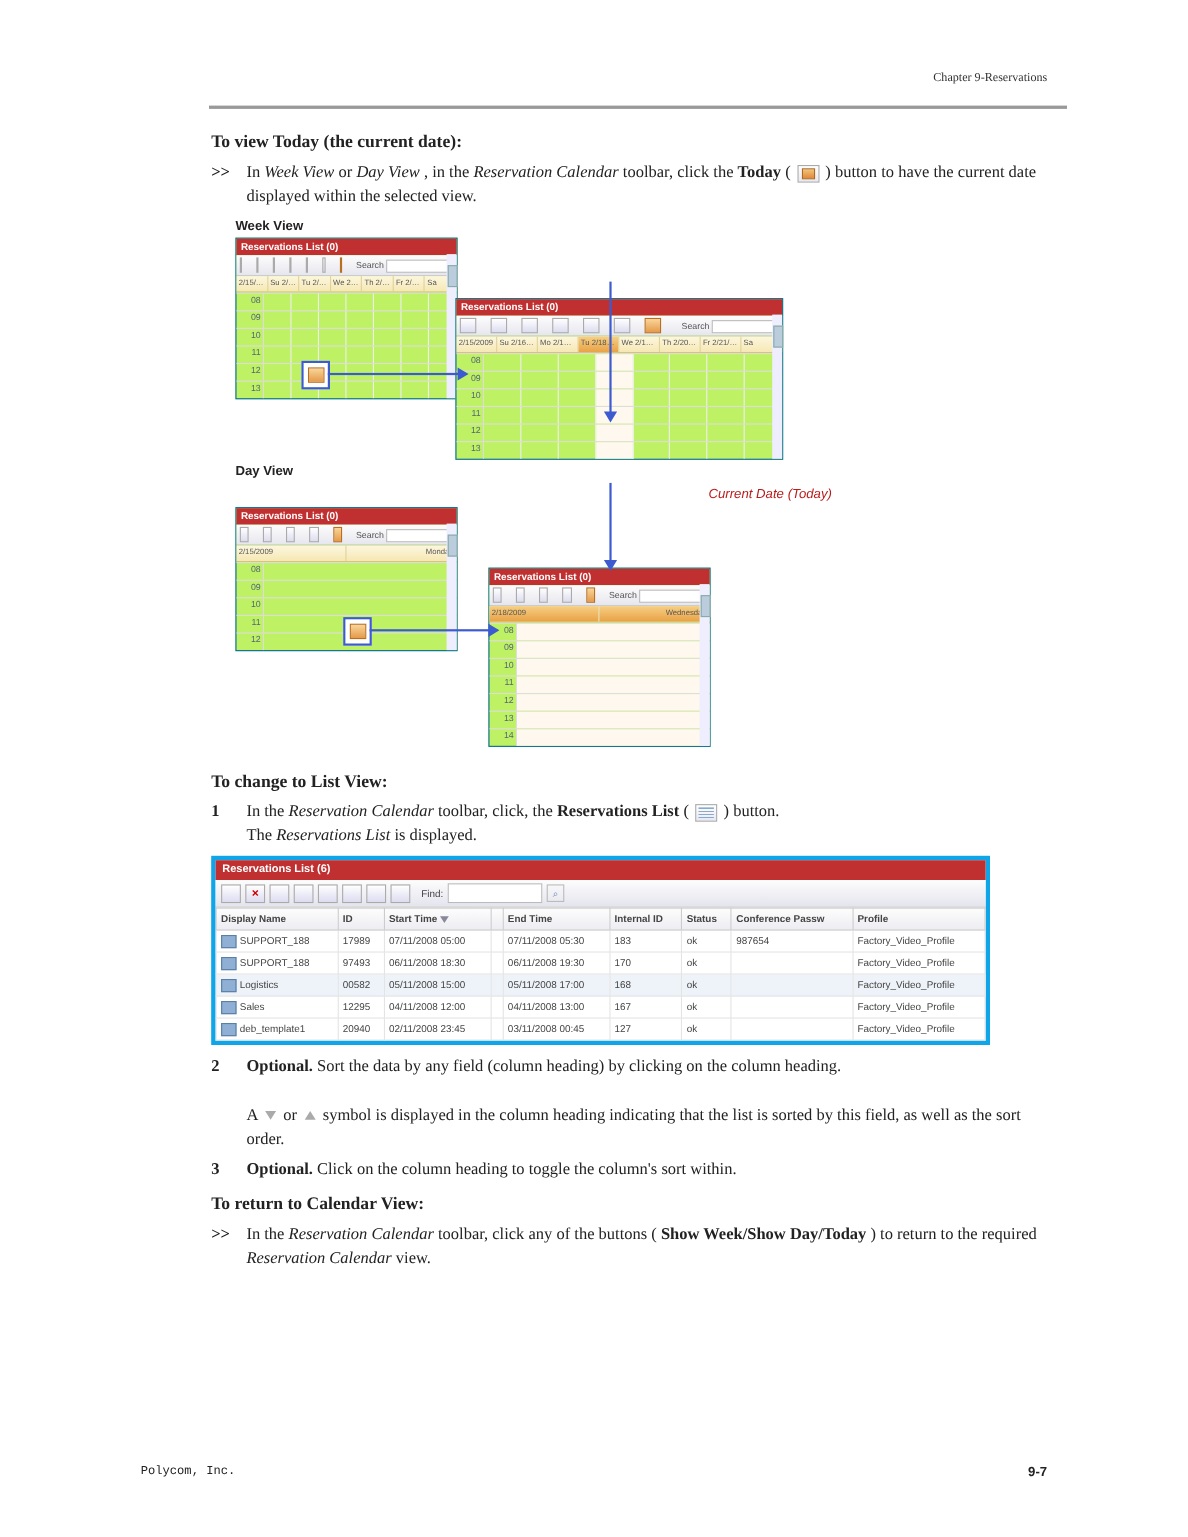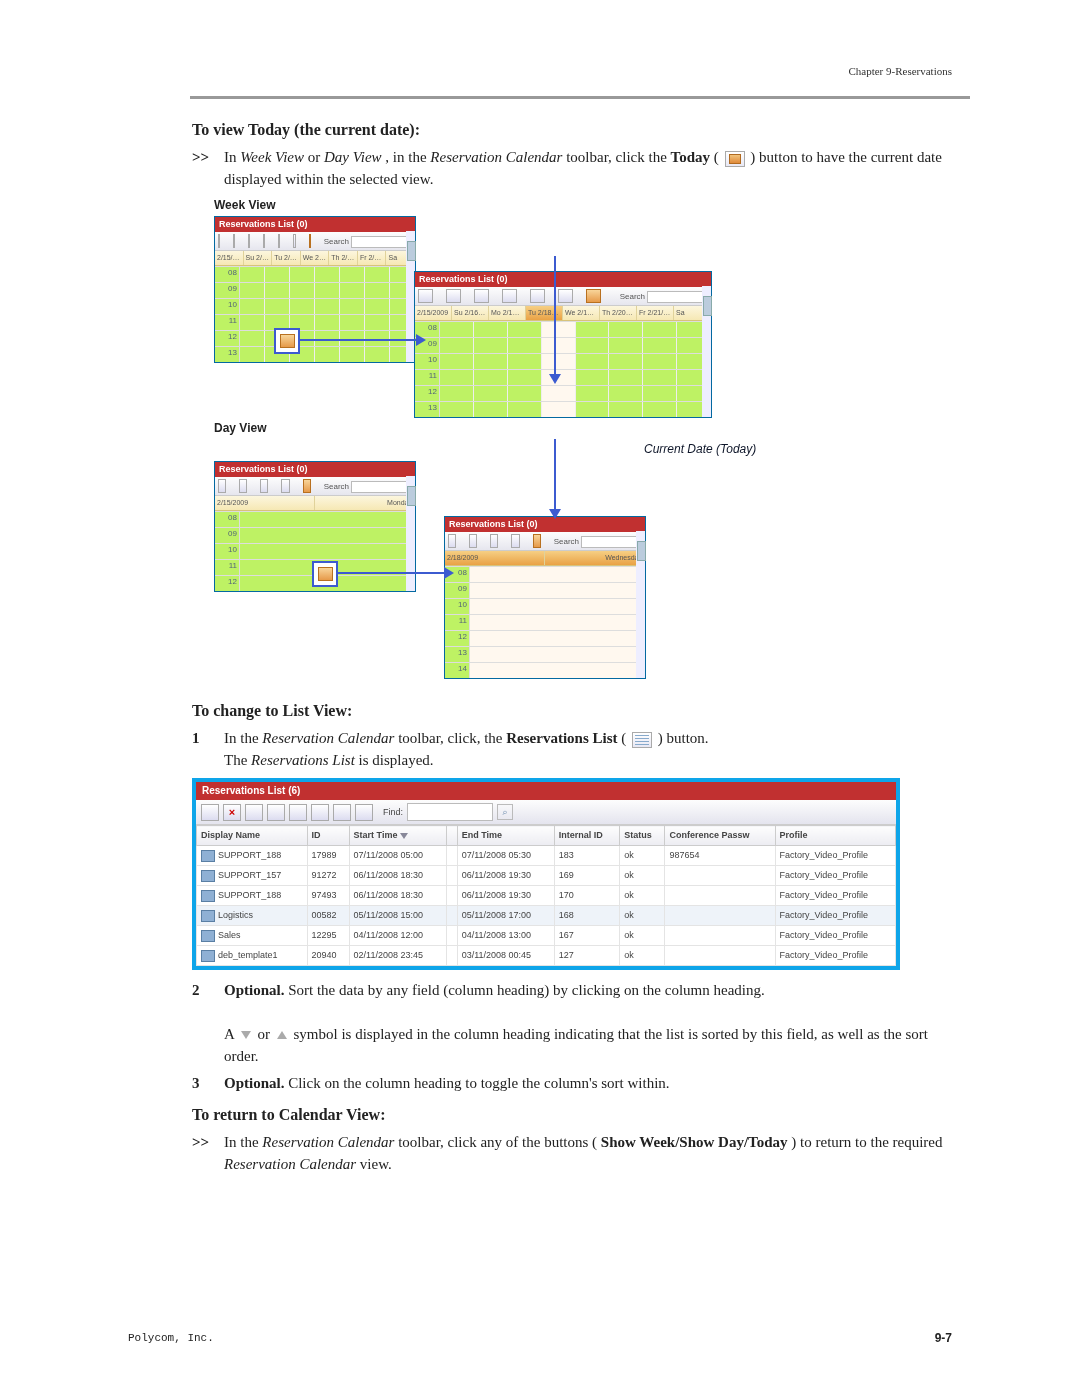--- a/index.html
+++ b/index.html
@@ -20,21 +20,21 @@
   em, .it { font-style:italic; }
   b, .bd { font-weight:bold;text-align:center; }
   .inline-icon { display:inline-block; vertical-align:middle; border:1px solid #aaa; width:18px; height:14px; background:linear-gradient(#fff,#e8e8f4); position:relative; margin:0 2px; }
   .inline-icon.today::after { content:""; position:absolute; left:3px; right:3px; top:2px; bottom:2px; background:linear-gradient(#f1c37c,#e08a3a); border:1px solid #b06a20; }
   .inline-icon.list::before { content:""; position:absolute; left:2px; top:2px; right:2px; bottom:2px; background:repeating-linear-gradient(#88aacc 0 1px, transparent 1px 3px); }
   .sort-sym { display:inline-block; width:0; height:0; margin:0 3px; vertical-align:middle; }
   .sort-sym.down { border-left:5px solid transparent; border-right:5px solid transparent; border-top:8px solid #aaa; }
   .sort-sym.up   { border-left:5px solid transparent; border-right:5px solid transparent; border-bottom:8px solid #aaa; }
   .figblock { margin:6px 0 8px 22px; font-family:Arial,Helvetica,sans-serif; }
   .caption { font-weight:bold; font-size:12px; margin:4px 0 2px 0; }
-  .caption.cur { font-style:italic; font-weight:normal; color:#0f172a; text-align:left; margin-left:430px; }
+  .caption.cur { font-style:italic; font-weight:normal; color:#b91c1c; text-align:left; margin-left:430px; }
   
   .mini { background:#bef264; border:1px solid #0369a1; font-size:8px; color:#555; position:relative; }
   .mini .titlebar { background:#c13030; color:#fff; font-size:9px; padding:1px 4px; font-weight:bold; }
   .mini .tbar { background:linear-gradient(#fdfdfd,#e6e6ee); border-bottom:1px solid #ccc; padding:2px 3px; display:flex; gap:13px; align-items:flex-end; }
   .mini .tbtn { width:13px; height:12px; border:1px solid #aaa; background:linear-gradient(#fff,#dcdcf0); }
   .mini .tbtn.today { background:linear-gradient(#f8d59a,#e69a4a); border-color:#b87020; }
   .mini .search { margin-left:auto; display:flex; align-items:center; gap:2px; }
   .mini .search input { height:10px; width:55px; font-size:7px; border:1px solid #bbb; padding:0 2px; }
   .mini .dayhdr { display:flex; background:linear-gradient(#fcf6de,#f6e8b4); border-bottom:1px solid #d8c37a; }
   .mini .dayhdr div { flex:1; padding:2px 2px; font-size:7px; border-right:1px solid #e0d29a; white-space:nowrap; overflow:hidden; text-overflow:ellipsis; }
@@ -462,31 +462,20 @@
               <td>17989</td>
               <td>07/11/2008 05:00</td>
               <td></td>
               <td>07/11/2008 05:30</td>
               <td>183</td>
               <td>ok</td>
               <td>987654</td>
               <td>Factory_Video_Profile</td>
             </tr>
             <tr>
-              <td><span class="ricon"></span>SUPPORT_157</td>
-              <td>91272</td>
-              <td>06/11/2008 18:30</td>
-              <td></td>
-              <td>06/11/2008 19:30</td>
-              <td>169</td>
-              <td>ok</td>
-              <td></td>
-              <td>Factory_Video_Profile</td>
-            </tr>
-            <tr>
               <td><span class="ricon"></span>SUPPORT_188</td>
               <td>97493</td>
               <td>06/11/2008 18:30</td>
               <td></td>
               <td>06/11/2008 19:30</td>
               <td>170</td>
               <td>ok</td>
               <td></td>
               <td>Factory_Video_Profile</td>
             </tr>

